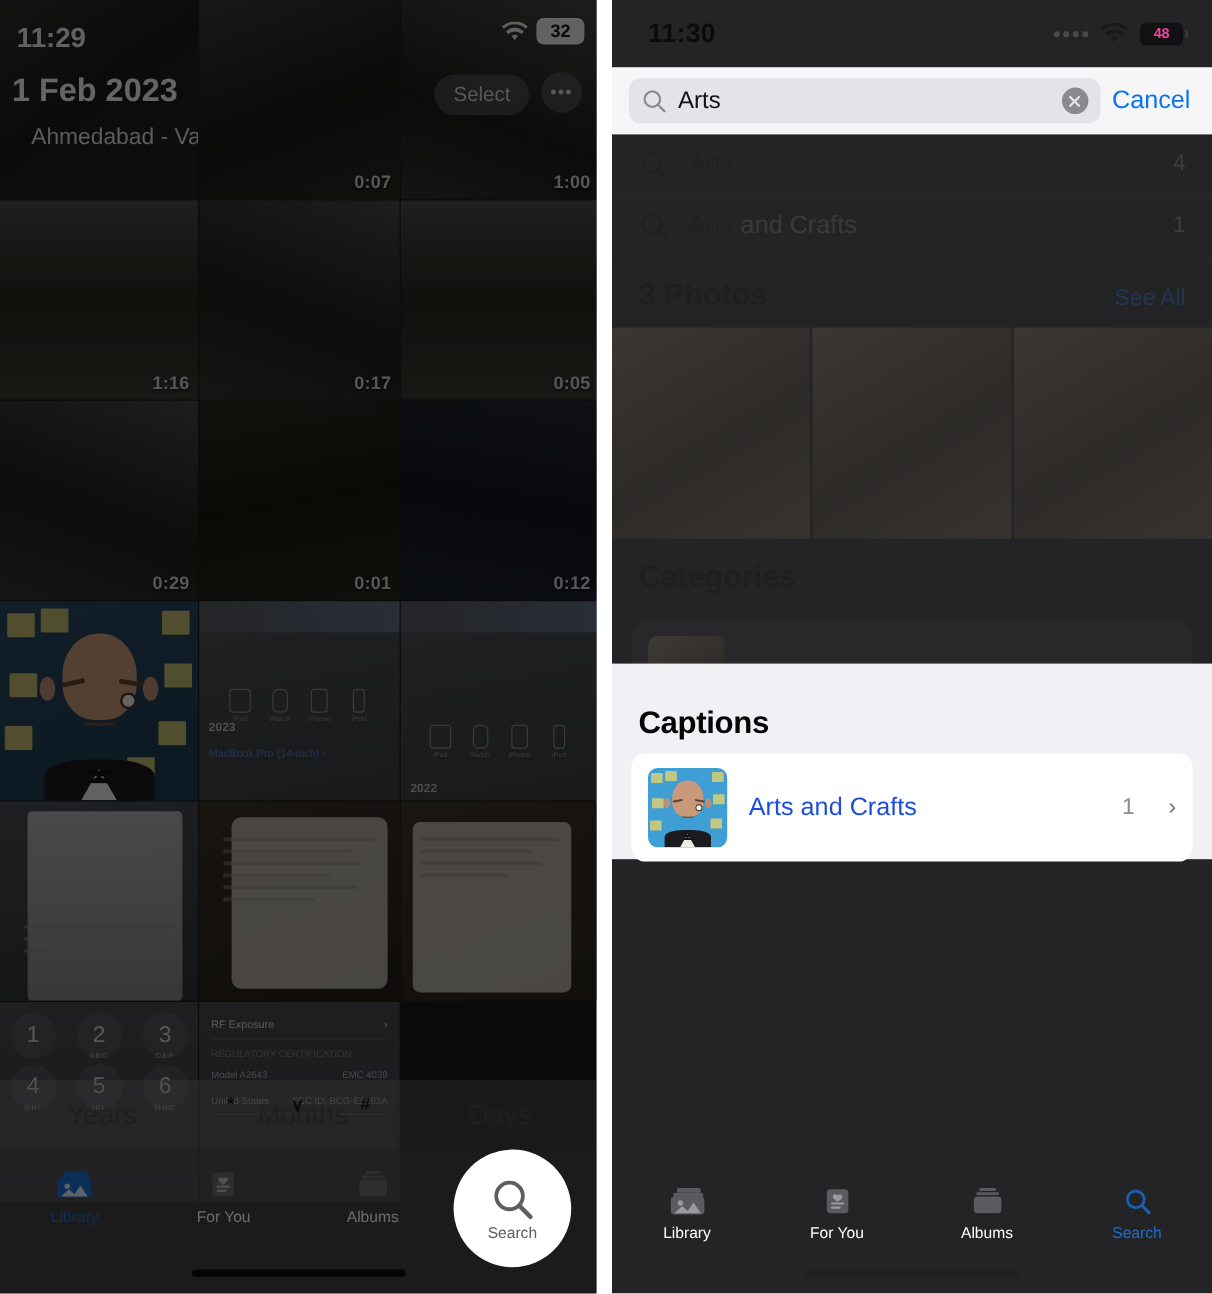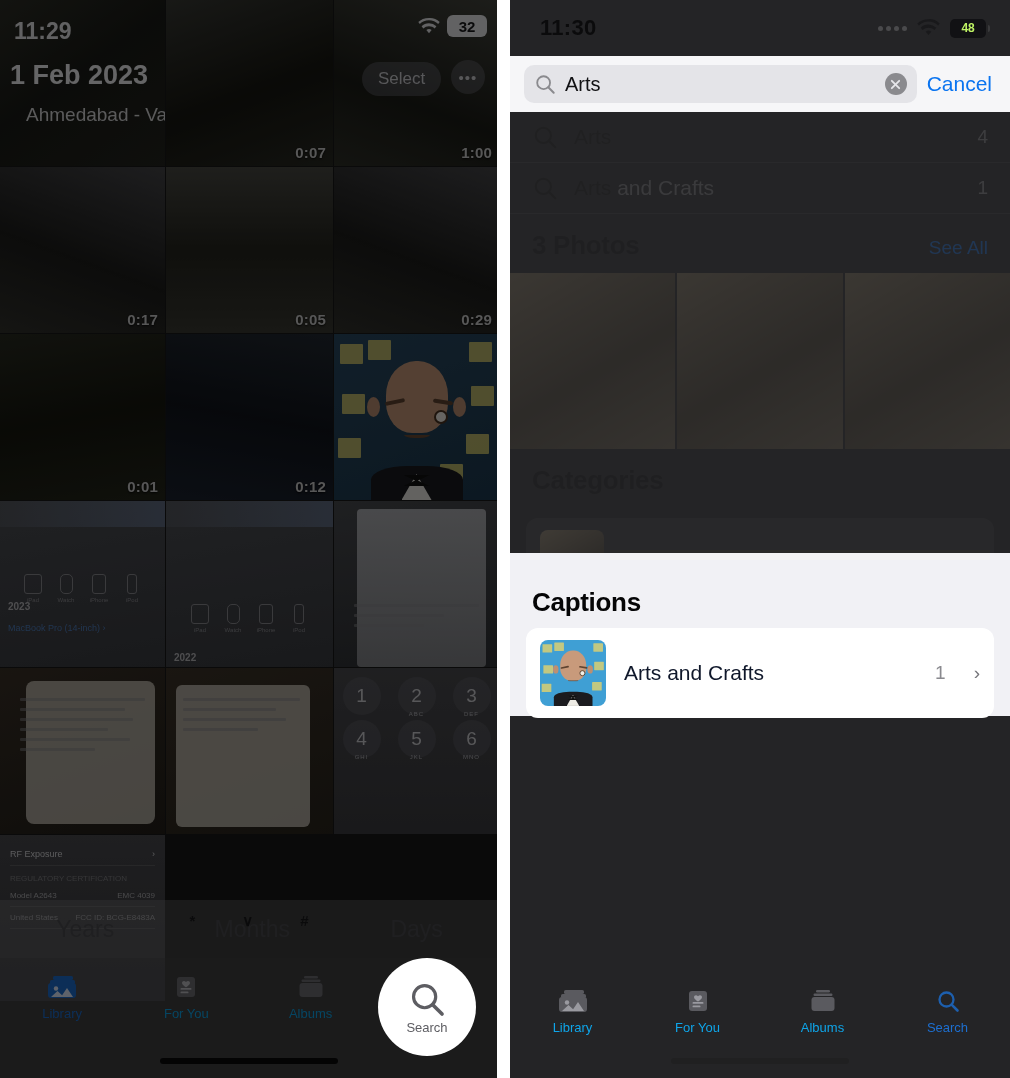--- a/index.html
+++ b/index.html
@@ -107,21 +107,21 @@
   }
 
   
   .tabbar {
     position:absolute; left:0; right:0; bottom:0; height:120px;
     background:rgba(96,96,100,.55);
     display:flex; align-items:flex-start; padding-top:16px;
   }
   .tab { flex:1; text-align:center; }
   .tab .tlabel { font-size:13px; margin-top:6px; display:block; }
-  .tab.dim .tlabel { color:#0ea5e9; }
+  .tab.dim .tlabel { color:#ffffff; }
   .tab.active .tlabel { color:#1d6fd0; }
   .ticon { height:26px; display:flex; align-items:center; justify-content:center; }
 
   .home-ind {
     position:absolute; bottom:14px; left:50%; transform:translateX(-50%);
     width:178px; height:6px; border-radius:3px; background:#0b0b0b;
   }
 
   
   .search-spot {
@@ -146,21 +146,21 @@
     padding:0 24px 0 30px; z-index:7; background:transparent;
   }
   .clock { font-size:22px; font-weight:600; color:#0b0b0c; letter-spacing:.3px; }
   .status-right { display:flex; align-items:center; gap:9px; }
   .sig-dots { display:flex; gap:3px; align-items:flex-end; }
   .sig-dots i { width:5px; height:5px; border-radius:50%; background:#4a4a4c; display:block; }
   .batt {
     position:relative; width:36px; height:19px; border-radius:5px; background:#111114;
     display:flex; align-items:center; justify-content:center;
   }
-  .batt .lvl { font-size:12px; font-weight:700; color:#bef264; letter-spacing:-.2px; }
+  .batt .lvl { font-size:12px; font-weight:700; color:#ec4899; letter-spacing:-.2px; }
   .batt::after { content:""; position:absolute; right:-4px; top:6px; width:2.5px; height:7px; border-radius:0 2px 2px 0; background:#3a3a3c; }
 
   
   .search-header {
     position:absolute; left:0; right:0; top:56px; height:56px;
     background:#f6f6f8; display:flex; align-items:center; padding:0 14px;
     gap:10px; z-index:9;
   }
   .search-field {
     flex:1; height:38px; background:#e4e4e8; border-radius:10px;
@@ -208,21 +208,21 @@
   .captions-band {
     position:absolute; left:0; right:0; top:553px; height:163px;
     background:#f1f1f5; z-index:9; padding-top:10px;
   }
   .captions-band h2 { font-size:26px; font-weight:700; color:#050506; padding:4px 22px 10px; letter-spacing:-.3px;margin-top:20px; }
   .cap-card {
     margin:0 16px; background:#ffffff; border-radius:12px;
     display:flex; align-items:center; gap:18px; padding:12px 14px;
   }
   .cap-thumb { width:66px; height:66px; border-radius:8px; flex:none; position:relative; overflow:hidden; background:#3f9fd4; }
-  .cap-name { flex:1; font-size:21px; color:#0f172a; }
+  .cap-name { flex:1; font-size:21px; color:#1d4ed8; }
   .cap-count { font-size:19px; color:#8a8a8f; }
 
   .r-tabbar {
     position:absolute; left:0; right:0; bottom:0; height:104px;
     display:flex; align-items:flex-start; padding-top:14px; z-index:7;
   }
   .r-tabbar .tab .tlabel { font-size:13px; }
 
   svg { display:block; }
 </style>
@@ -256,20 +256,23 @@
                 <path d="M12 2.3c3.6 0 6.9 1.4 9.2 3.7l1.5-1.9A14.9 14.9 0 0012 0C7.6 0 3.7 1.6 1.3 4.1l1.5 1.9A12.8 12.8 0 0112 2.3z" fill="#e9e9ec"></path>
               </svg>
           </div>
           <div style="position:absolute;right:12px;top:15px;width:40px;height:22px;border-radius:6px;background:#e9e9ec;display:flex;align-items:center;justify-content:center;">
             <span style="font-size:15px;font-weight:700;color:#1a1a1c;">32</span>
           </div>
           <div style="position:absolute;left:28px;top:62px;padding:7px 16px;border-radius:18px;background:rgba(120,120,128,.42);color:#cfcfd3;font-size:17px;">Select</div>
           <div style="position:absolute;right:14px;top:60px;width:34px;height:34px;border-radius:50%;background:rgba(120,120,128,.42);color:#cfcfd3;font-size:15px;display:flex;align-items:center;justify-content:center;letter-spacing:1px;">•••</div>
         </div>
 
+        <div class="cell ph-wall">
+            <span class="dur">1:16</span>
+          </div>
         <div class="cell ph-wall2">
             <span class="dur">0:17</span>
           </div>
         <div class="cell ph-wall">
             <span class="dur">0:05</span>
           </div>
 
         <div class="cell ph-wall2">
             <span class="dur">0:29</span>
           </div>

